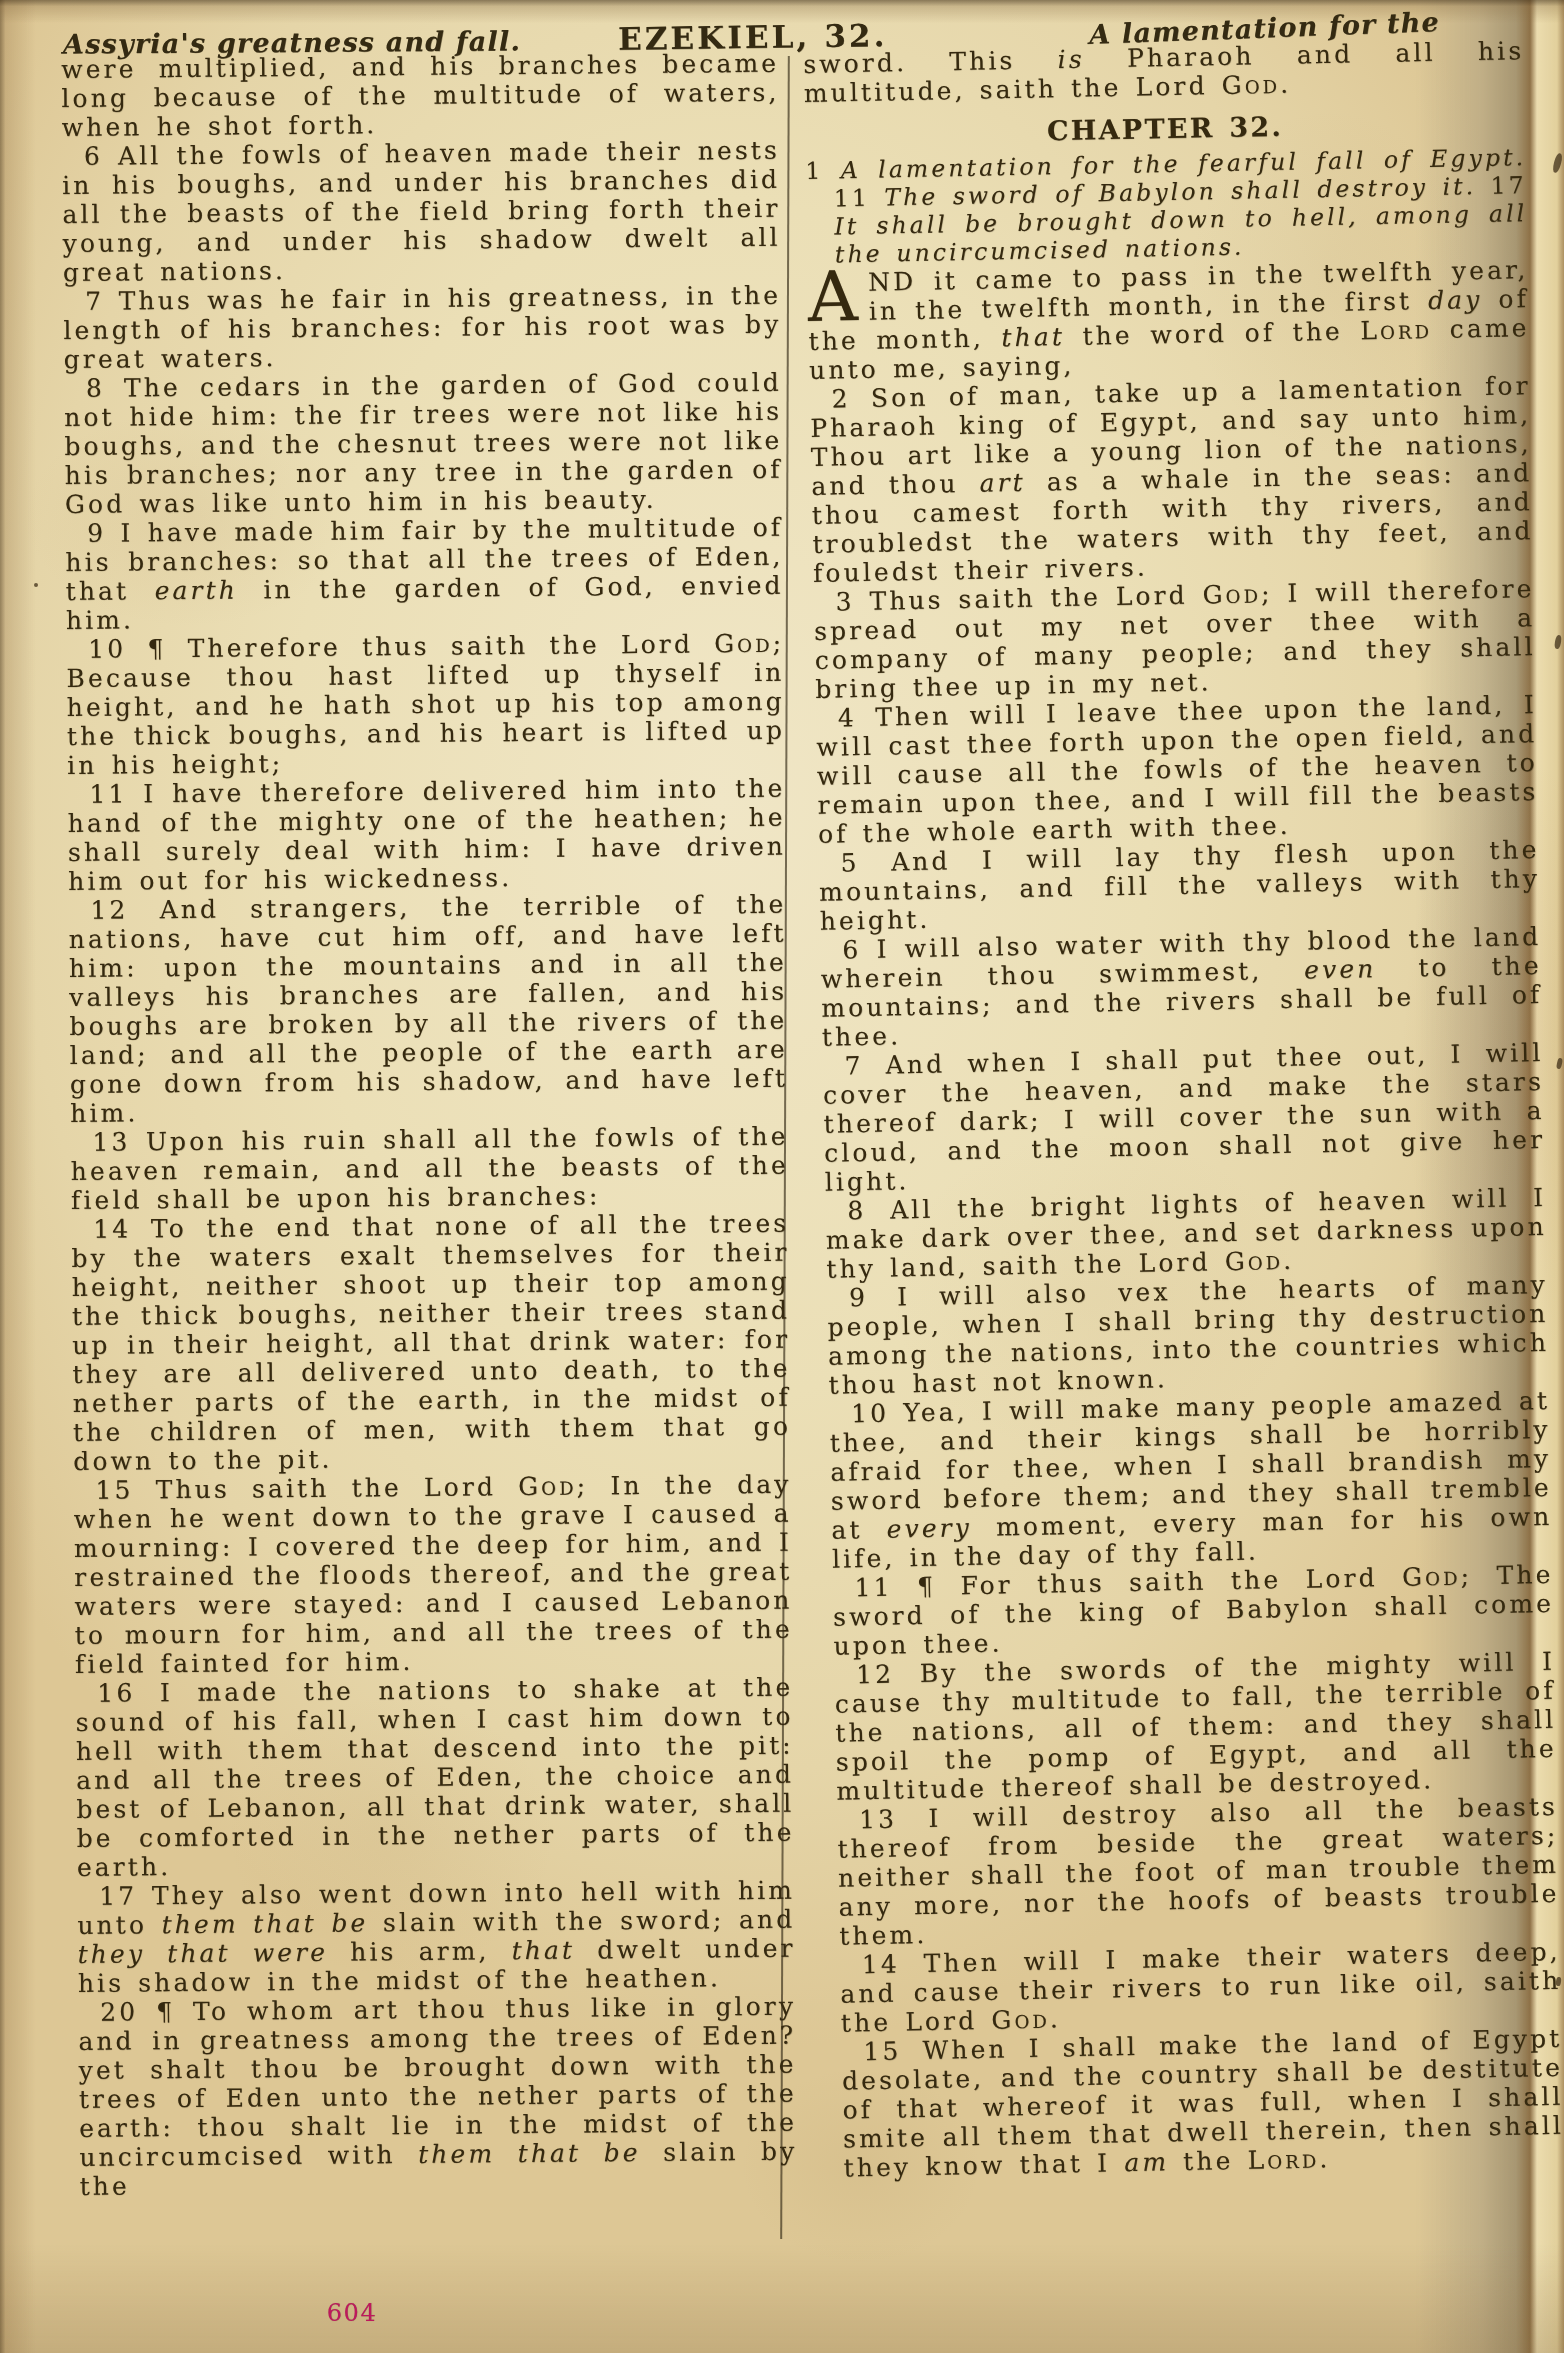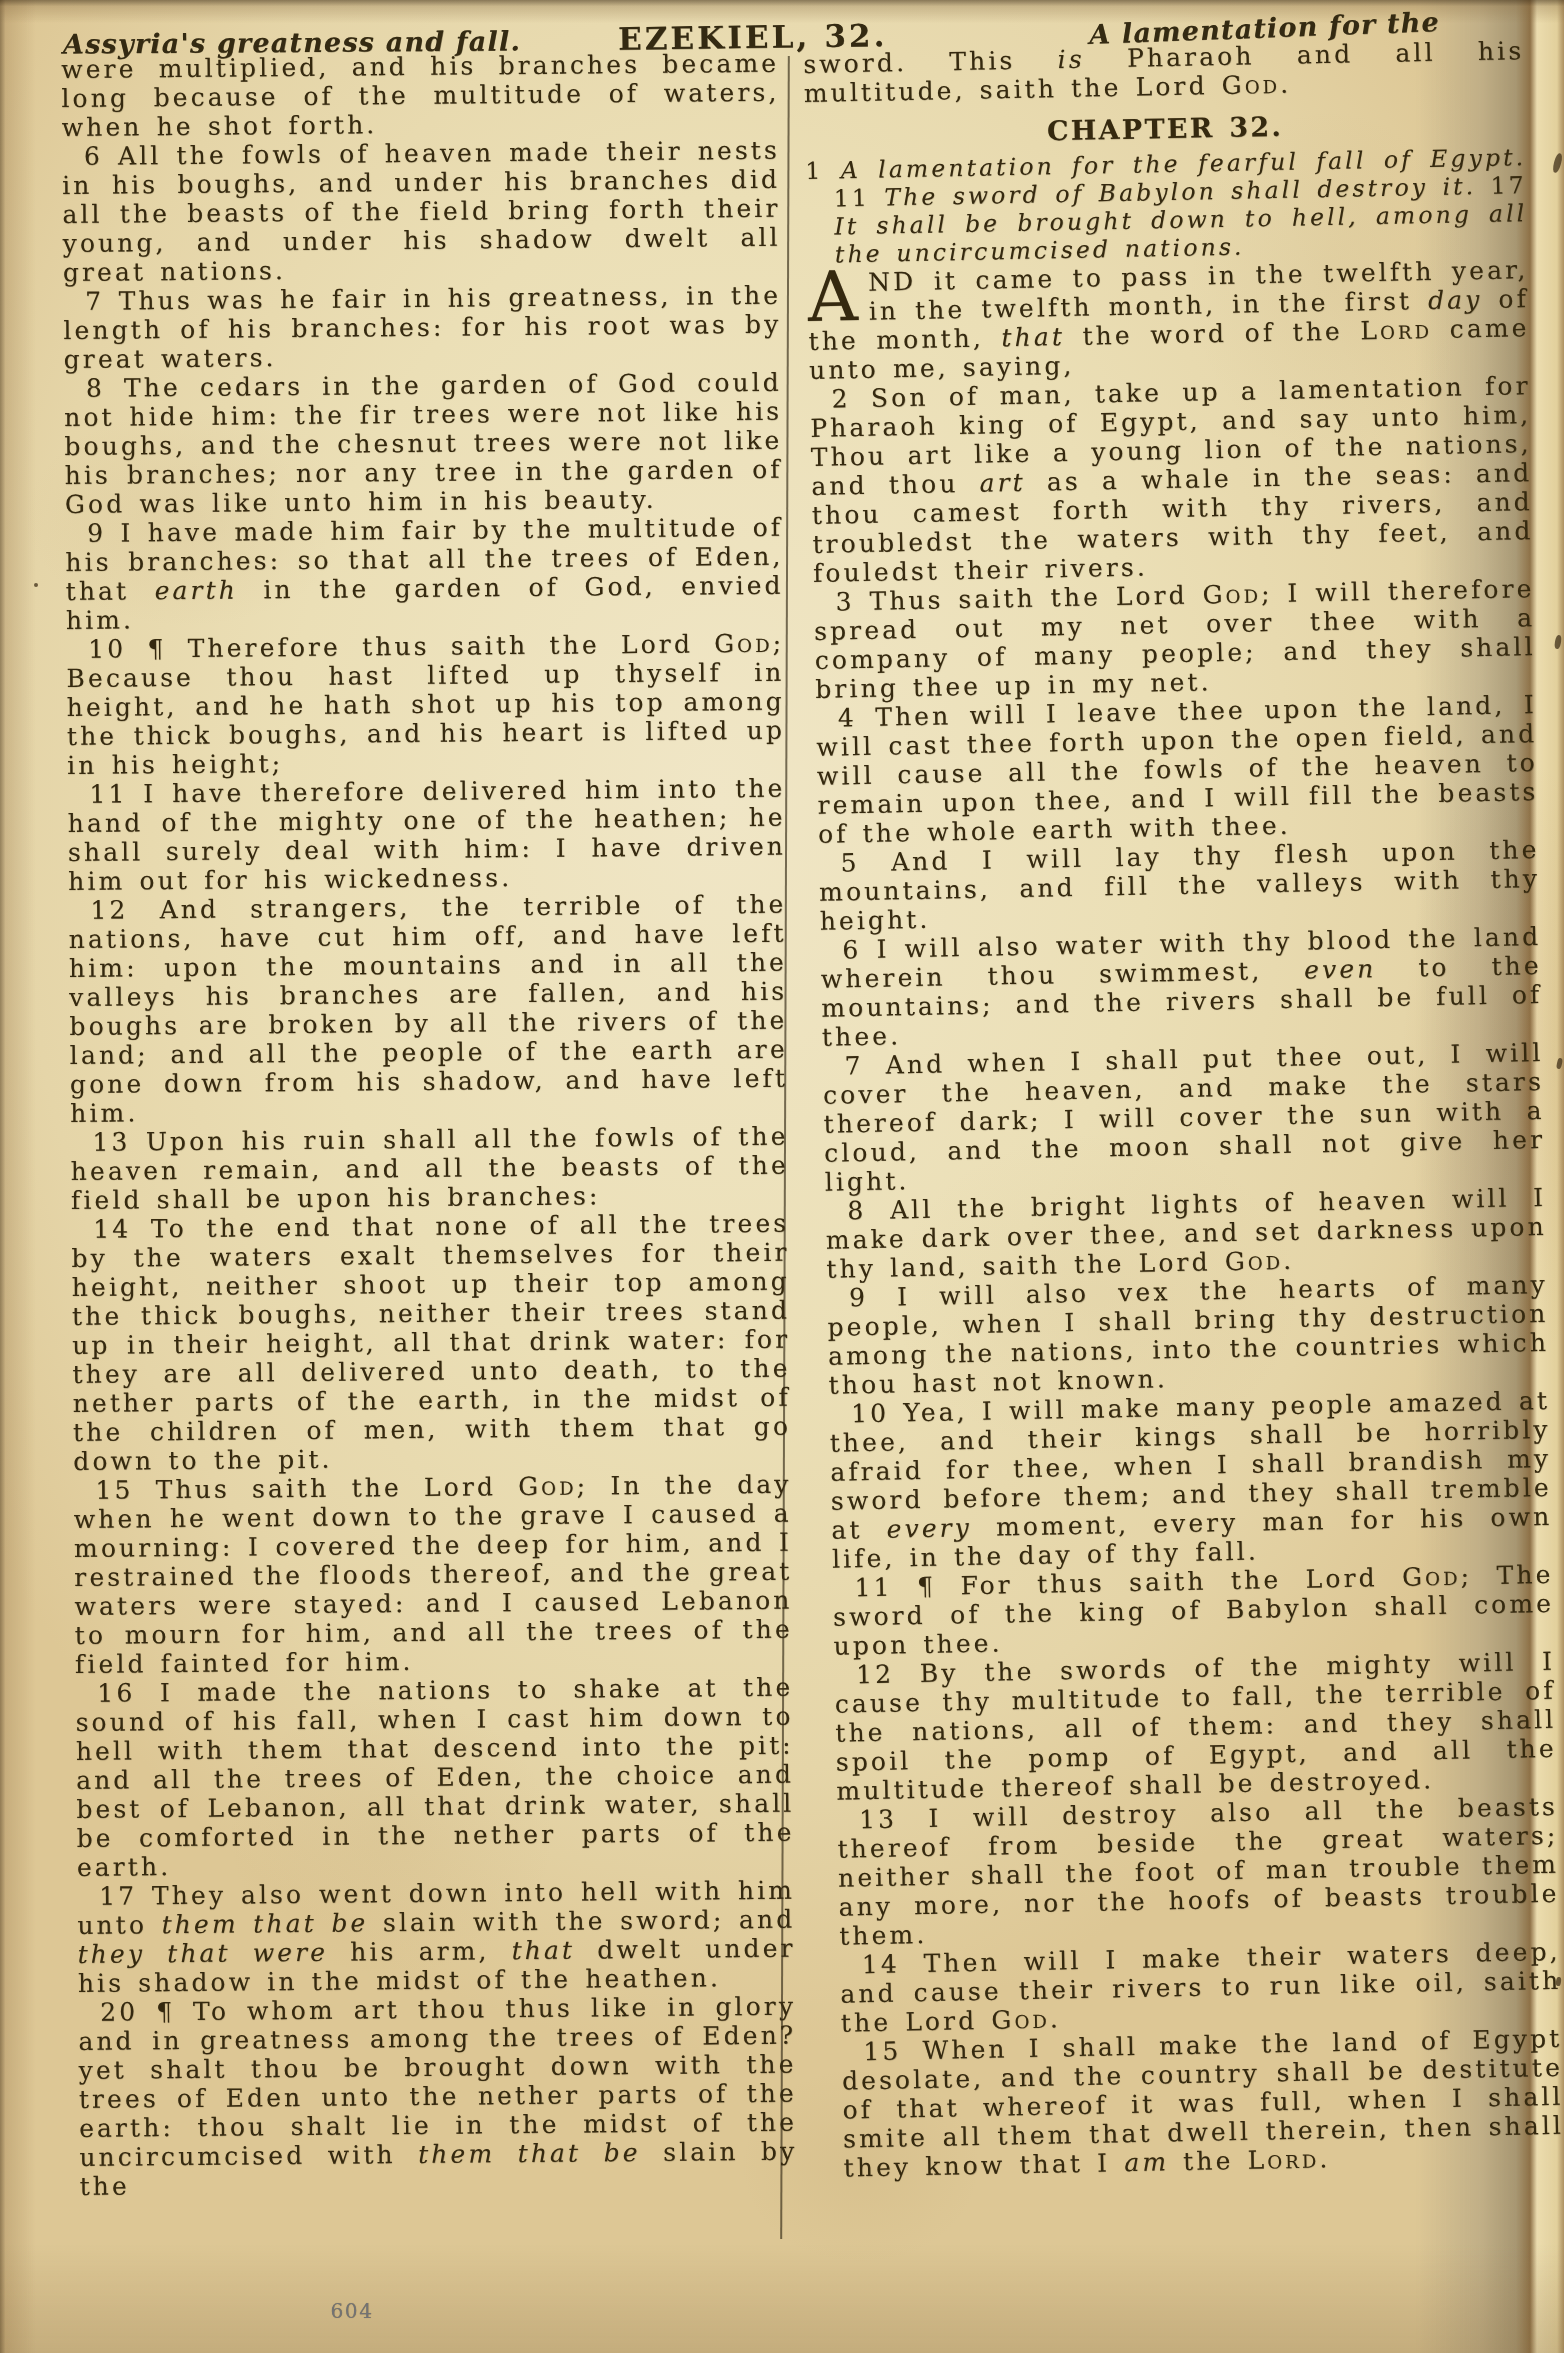--- a/index.html
+++ b/index.html
@@ -59,21 +59,21 @@
     float:left;font-size:69px;line-height:56px;height:58px;
     padding:0 7.8px 0 0;
   }
   .sc{font-variant:small-caps;}
   .divider{
     position:absolute;left:784px;top:56px;width:1.6px;height:2183px;
     background:rgba(58,47,26,.68);transform:rotate(0.2deg);
   }
   .page-number{
     position:absolute;left:313px;top:2299px;width:78px;text-align:center;
-    color:#737373;font-size:20px;letter-spacing:1.6px;
+    color:#be185d;font-size:24px;letter-spacing:1.6px;
     text-shadow:0.3px 0.4px 0.7px rgba(47,36,14,.40);
   }
   .speck{position:absolute;background:#4a3a20;opacity:.8;border-radius:45%;}
   .speck1{left:1554px;top:153px;width:7px;height:20.3px;transform:rotate(15deg);}
   .speck2{left:1555px;top:635px;width:5.5px;height:14px;transform:rotate(10deg);}
   .speck3{left:34px;top:583px;width:3.9px;height:3.9px;border-radius:50%;}
   .speck4{left:1557px;top:1058px;width:4.7px;height:11px;transform:rotate(12deg);}
   .speck5{left:1556px;top:1977px;width:4.7px;height:9.4px;transform:rotate(8deg);}
 </style>
 </head>

